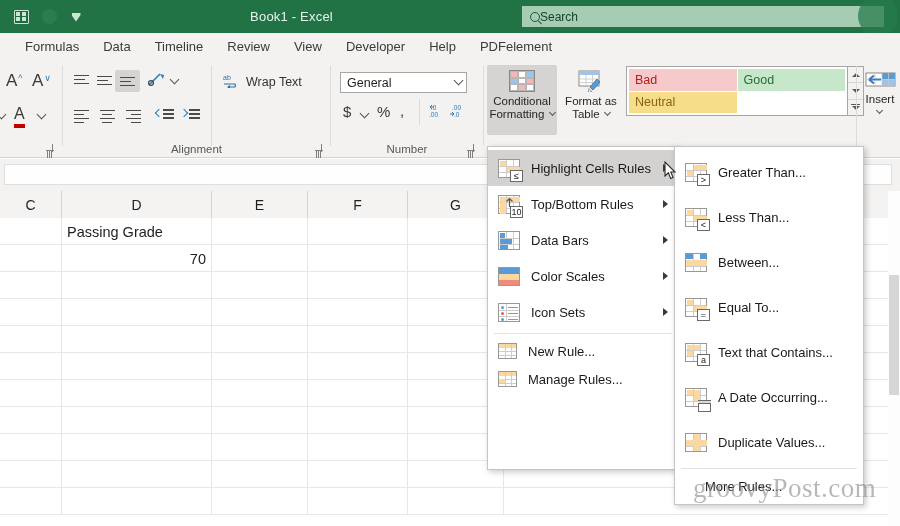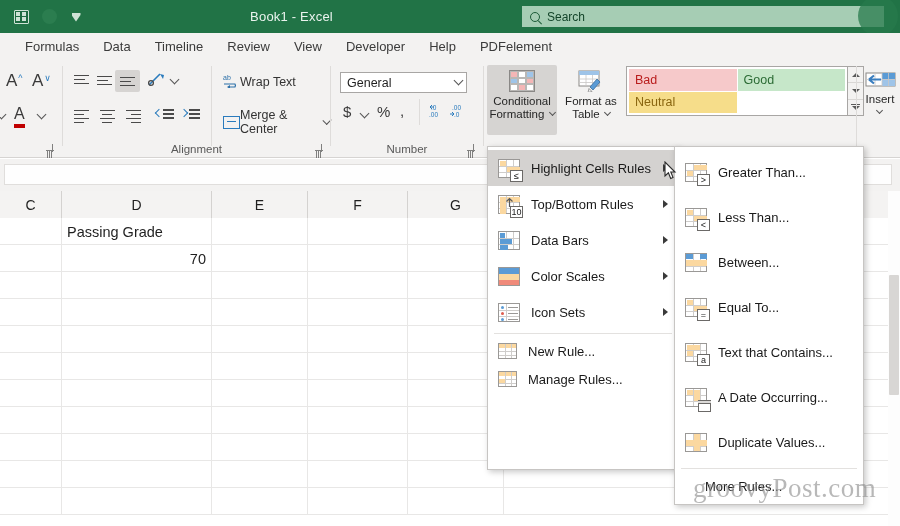--- a/index.html
+++ b/index.html
@@ -45,21 +45,21 @@
     width: 9px; height: 9px; background: #cfe3d6;
     clip-path: polygon(0 0, 100% 0, 100% 28%, 50% 100%, 0 28%);
   }
   #tb-title {
     flex: 1; text-align: center;
     color: #eaf3ee; font-size: 13px; letter-spacing: .2px;
     margin-left: -30px;
   }
   #tb-search {
     width: 362px; height: 21px; background: #a6cdb4;
-    display: flex; align-items: center; gap: 7px;
+    display: flex; align-items: center; 
     padding: 0 8px; margin-right: 16px;
   }
   #tb-search .mag {
     width: 10px; height: 10px; border: 1.4px solid #1d5c38;
     border-radius: 50%; position: relative; flex: none;
   }
   #tb-search .mag::after {
     content: ""; position: absolute; left: 7px; top: 7px;
     width: 5px; height: 1.4px; background: #1d5c38;
     transform: rotate(45deg); transform-origin: left center;
@@ -137,21 +137,21 @@
   }
   .btn-sq.on { background: #d6d4d2; }
   .indent-ico { width: 20px; height: 16px; position: relative; display: inline-block; }
   .indent-ico i { position: absolute; height: 1.5px; background: #4a4a4a; }
   .indent-ico .arw {
     position: absolute; width: 6px; height: 6px;
     border-top: 1.5px solid #2a7bbd; border-right: 1.5px solid #2a7bbd;
   }
   .orient-ico { width: 20px; height: 18px; position: relative; display: inline-block; }
 
-  .wraptext-row { display: flex; align-items: center; gap: 0; font-size: 12.5px; color: #333; }
+  .wraptext-row { display: flex; align-items: center; gap: 6px; font-size: 12.5px; color: #333; }
   .ab-ico { font-size: 11px; color: #2a6fa8; line-height: 1; position: relative; width: 17px; }
   .merge-ico {
     width: 17px; height: 13px; border: 1.3px solid #2a7bbd;
     position: relative; flex: none;
   }
   .merge-ico::before {
     content: ""; position: absolute; left: 3px; top: 4.5px;
     width: 9px; height: 1.3px; background: #2a7bbd;
   }
 
@@ -450,25 +450,20 @@
       <span class="ab-ico">
         <svg width="17" height="15" viewBox="0 0 17 15">
           <text x="0" y="7" font-size="7" fill="#2a6fa8" font-family="Liberation Sans, sans-serif">ab</text>
           <path d="M1 11 h11 a3 3 0 0 1 0 3 h-6" stroke="#2a6fa8" stroke-width="1.2" fill="none"></path>
           <path d="M7 12 l-3 2 3 2z" fill="#2a6fa8"></path>
         </svg>
       </span>
       <span>Wrap Text</span>
     </div>
 
-    <div style="position:absolute; left:160px; top:47px;" class="wraptext-row">
-      <span class="merge-ico"></span>
-      <span>Merge &amp; Center</span>
-      <span class="caret-s" style="margin-left:6px;"></span>
-    </div>
     <div class="glabel">Alignment</div>
     <span class="dialog-launch" style="right:5px;"></span>
   </div>
   <div class="gsep" style="left:330px;"></div>
 
   <div class="rgroup" style="left:331px; width:152px;">
     <div class="numbox" style="position:absolute; left:9px; top:11px;">
       <span>General</span>
       <span class="cv"><span class="caret-s"></span></span>
     </div>

